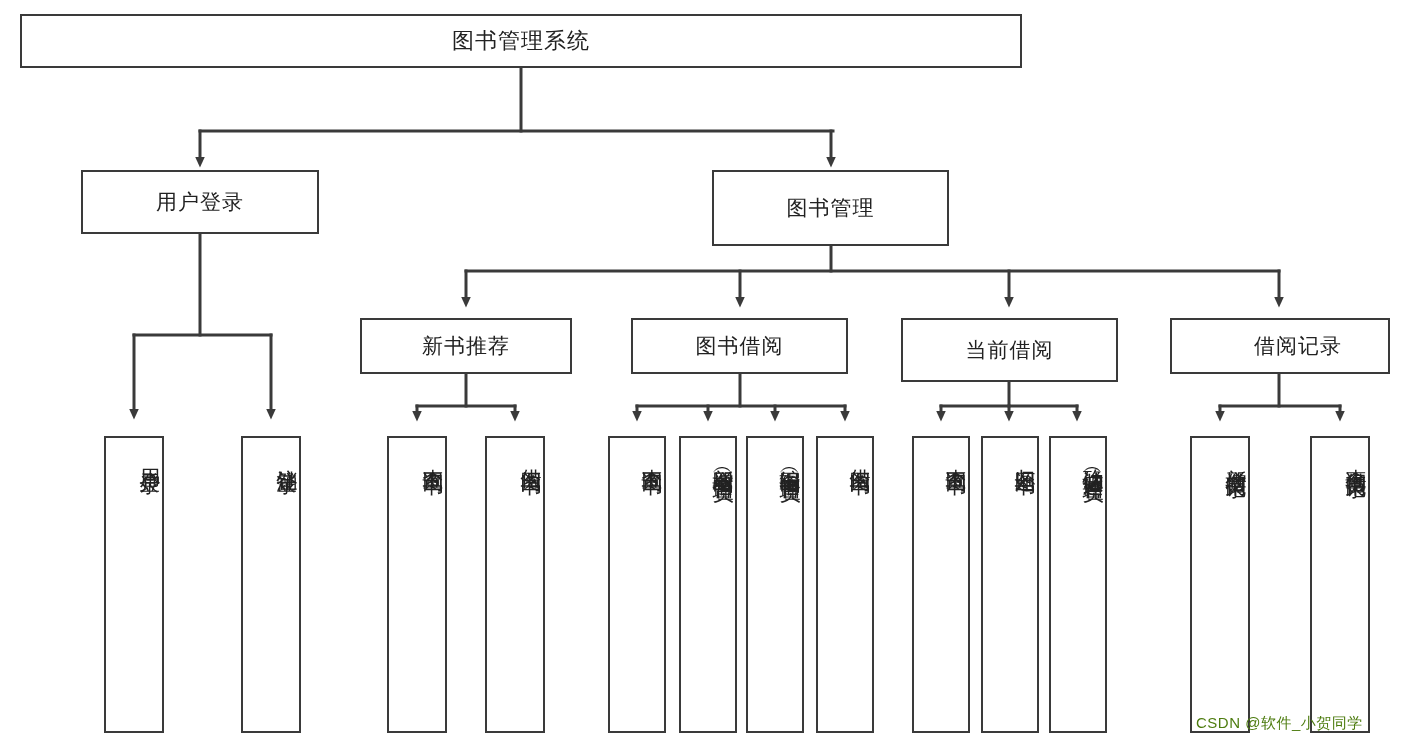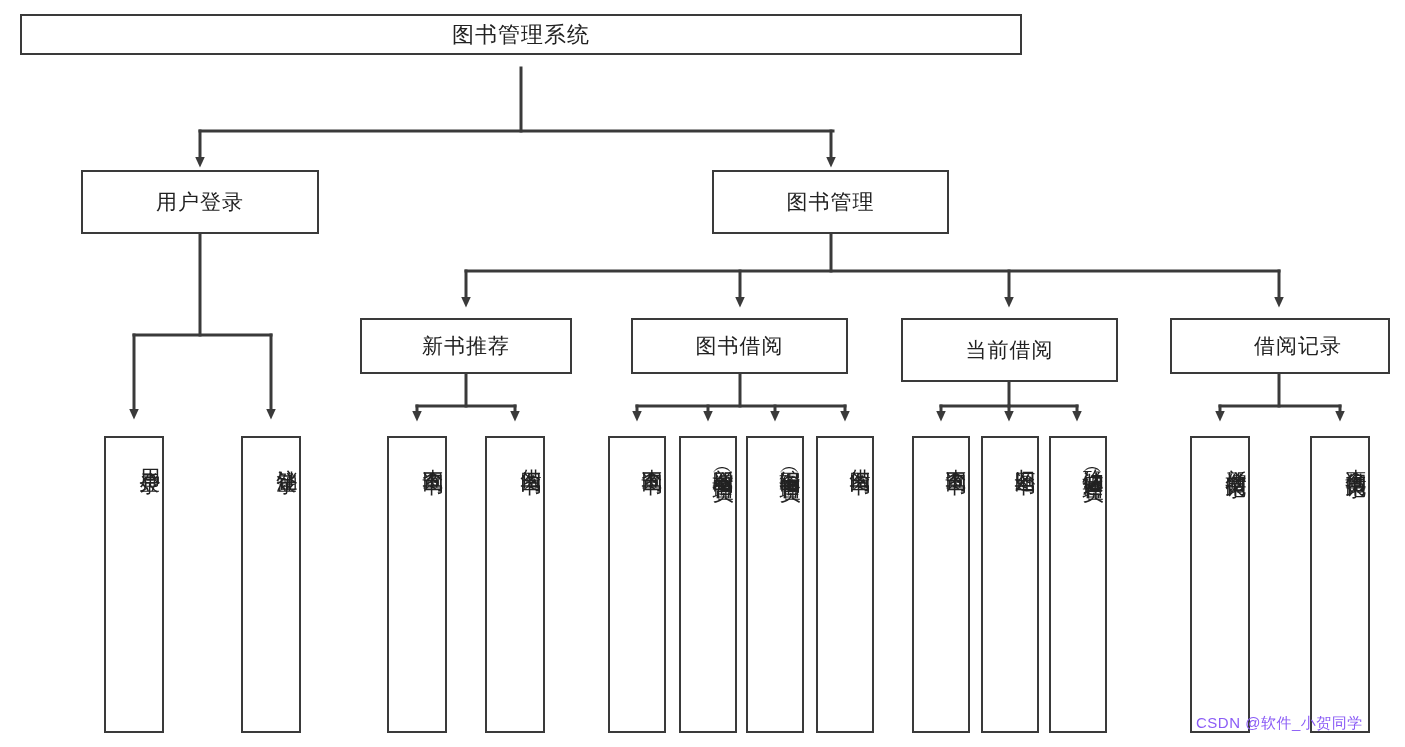--- a/index.html
+++ b/index.html
@@ -32,21 +32,21 @@
     justify-content:flex-start;
     padding-top:14px;
     font-size:21px;
     line-height:1.12;
     letter-spacing:2px;
   }
   .watermark{
     position:absolute;
     left:1196px;top:714px;
     font-size:15px;
-    color:#8b5cf6;
+    color:#4d7c0f;
     letter-spacing:.5px;
     white-space:nowrap;
     pointer-events:none;
   }
 </style>
 </head>
 <body>
 
 <div id="canvas">
 
@@ -93,28 +93,28 @@
       <path d="M1009,406 L1009,412" marker-end="url(#arrow)"></path>
       <path d="M1077,406 L1077,412" marker-end="url(#arrow)"></path>
 
       <path d="M1279,374 L1279,406"></path>
       <path d="M1220,406 L1340,406"></path>
       <path d="M1220,406 L1220,412" marker-end="url(#arrow)"></path>
       <path d="M1340,406 L1340,412" marker-end="url(#arrow)"></path>
     </g>
   </svg>
 
-  <div class="node root" style="left:20px;top:14px;width:1002px;height:41px;">
+  <div class="node root" style="left:20px;top:14px;width:1002px;height:54px;">
     <span>图书管理系统</span>
   </div>
 
   <div class="node horiz" style="left:81px;top:170px;width:238px;height:64px;">
     <span>用户登录</span>
   </div>
-  <div class="node horiz" style="left:712px;top:170px;width:237px;height:64px;">
+  <div class="node horiz" style="left:712px;top:170px;width:237px;height:76px;">
     <span>图书管理</span>
   </div>
 
   <div class="node horiz" style="left:631px;top:318px;width:217px;height:56px;">
     <span>图书借阅</span>
   </div>
   <div class="node horiz" style="left:360px;top:318px;width:212px;height:56px;">
     <span>新书推荐</span>
   </div>
   <div class="node horiz" style="left:901px;top:318px;width:217px;height:64px;">

